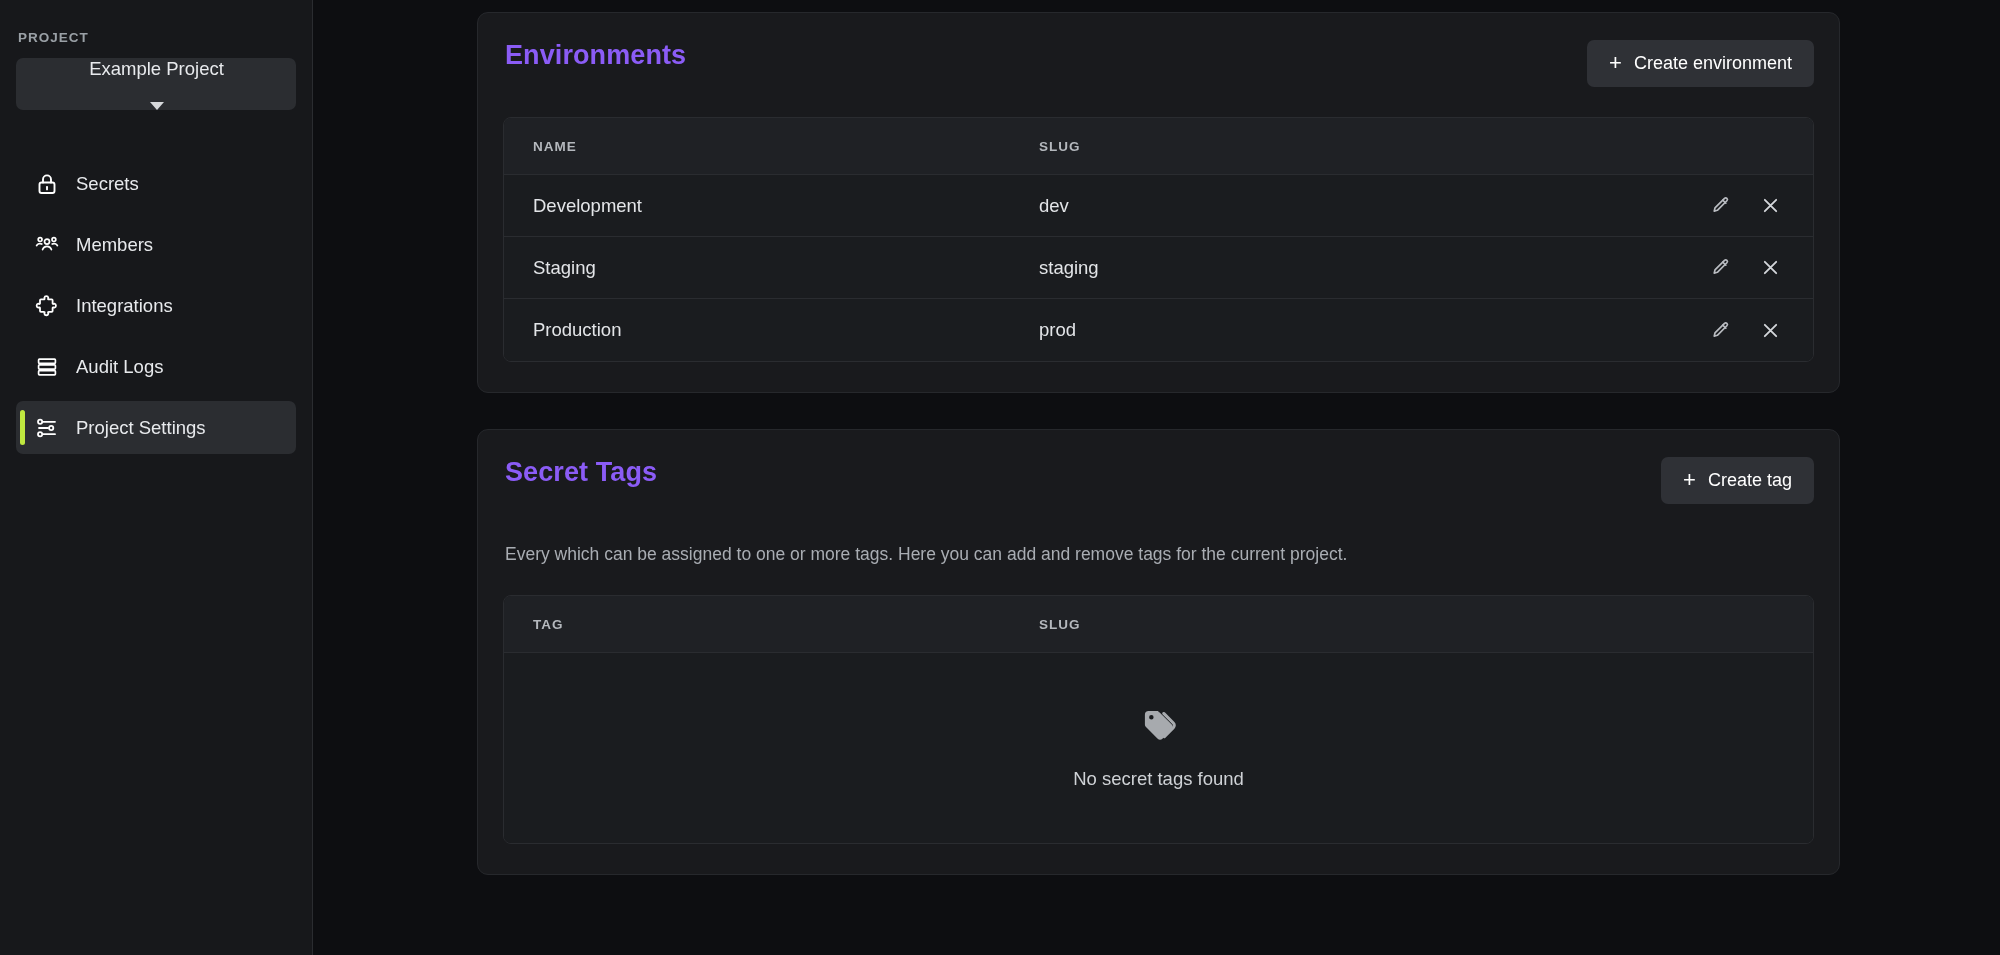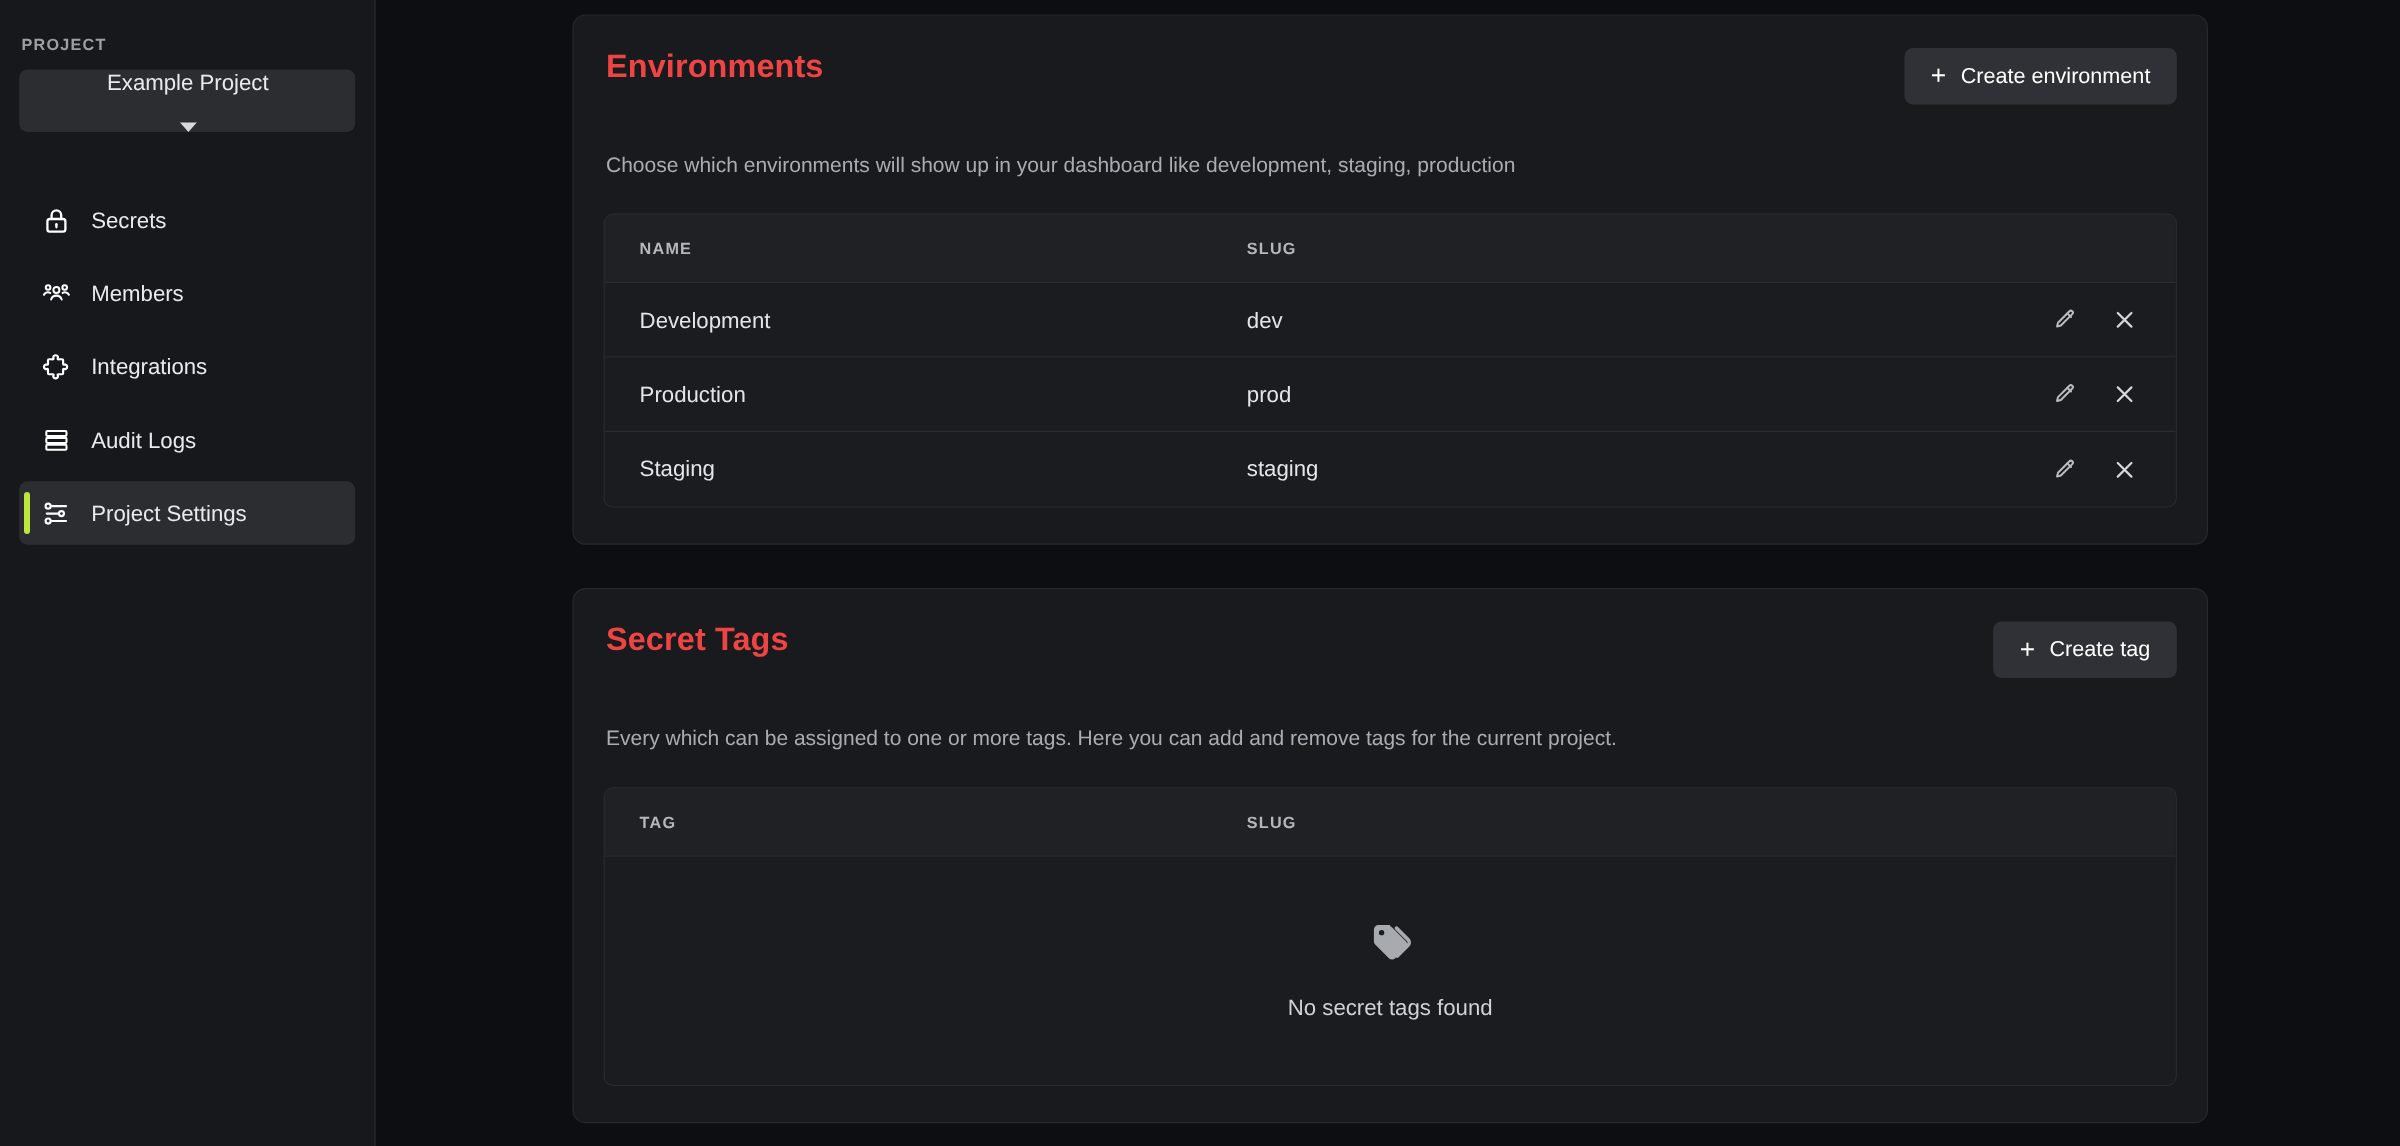--- a/index.html
+++ b/index.html
@@ -116,21 +116,21 @@
   .card + .card { margin-top: 36px; }
 
   .card-head {
     display: flex;
     align-items: flex-start;
     justify-content: space-between;
   }
   .card-title {
     font-size: 27px;
     font-weight: bold;
-    color: #ef4444;
+    color: #8b5cf6;
     letter-spacing: 0.1px;
     padding-left: 2px;
   }
   .card-desc {
     font-size: 17.5px;
     color: #a9adb3;
     margin-top: 40px;
     padding-left: 2px;
   }
 
@@ -306,21 +306,20 @@
 
     <section class="card">
       <div class="card-head">
         <h1 class="card-title">Environments</h1>
         <button class="btn">
           <span class="plus">+</span>
           <span>Create environment</span>
         </button>
       </div>
 
-      <p class="card-desc">Choose which environments will show up in your dashboard like development, staging, production</p>
 
       <div class="table">
         <div class="thead">
           <div class="th col-a">NAME</div>
           <div class="th col-b">SLUG</div>
           <div class="col-actions"></div>
         </div>
 
         <div class="trow">
           <div class="td col-a">Development</div>
@@ -334,40 +333,40 @@
             </button>
             <button class="act-btn">
               <svg width="21" height="21" viewBox="0 0 24 24" fill="none" stroke="#d3d6da" stroke-width="2.1" stroke-linecap="round">
                 <path d="M5.5 5.5l13 13M18.5 5.5l-13 13"></path>
               </svg>
             </button>
           </div>
         </div>
 
         <div class="trow">
-          <div class="td col-a">Production</div>
-          <div class="td col-b">prod</div>
+          <div class="td col-a">Staging</div>
+          <div class="td col-b">staging</div>
           <div class="row-actions">
             <button class="act-btn">
               <svg width="21" height="21" viewBox="0 0 24 24" fill="none" stroke="#b9bcc1" stroke-width="1.9" stroke-linecap="round" stroke-linejoin="round">
                 <path d="M16.6 3.9a1.9 1.9 0 0 1 2.7 2.7L8.4 17.5l-3.6.9.9-3.6z"></path>
                 <path d="M14.6 5.9l3.5 3.5"></path>
               </svg>
             </button>
             <button class="act-btn">
               <svg width="21" height="21" viewBox="0 0 24 24" fill="none" stroke="#d3d6da" stroke-width="2.1" stroke-linecap="round">
                 <path d="M5.5 5.5l13 13M18.5 5.5l-13 13"></path>
               </svg>
             </button>
           </div>
         </div>
 
         <div class="trow">
-          <div class="td col-a">Staging</div>
-          <div class="td col-b">staging</div>
+          <div class="td col-a">Production</div>
+          <div class="td col-b">prod</div>
           <div class="row-actions">
             <button class="act-btn">
               <svg width="21" height="21" viewBox="0 0 24 24" fill="none" stroke="#b9bcc1" stroke-width="1.9" stroke-linecap="round" stroke-linejoin="round">
                 <path d="M16.6 3.9a1.9 1.9 0 0 1 2.7 2.7L8.4 17.5l-3.6.9.9-3.6z"></path>
                 <path d="M14.6 5.9l3.5 3.5"></path>
               </svg>
             </button>
             <button class="act-btn">
               <svg width="21" height="21" viewBox="0 0 24 24" fill="none" stroke="#d3d6da" stroke-width="2.1" stroke-linecap="round">
                 <path d="M5.5 5.5l13 13M18.5 5.5l-13 13"></path>

